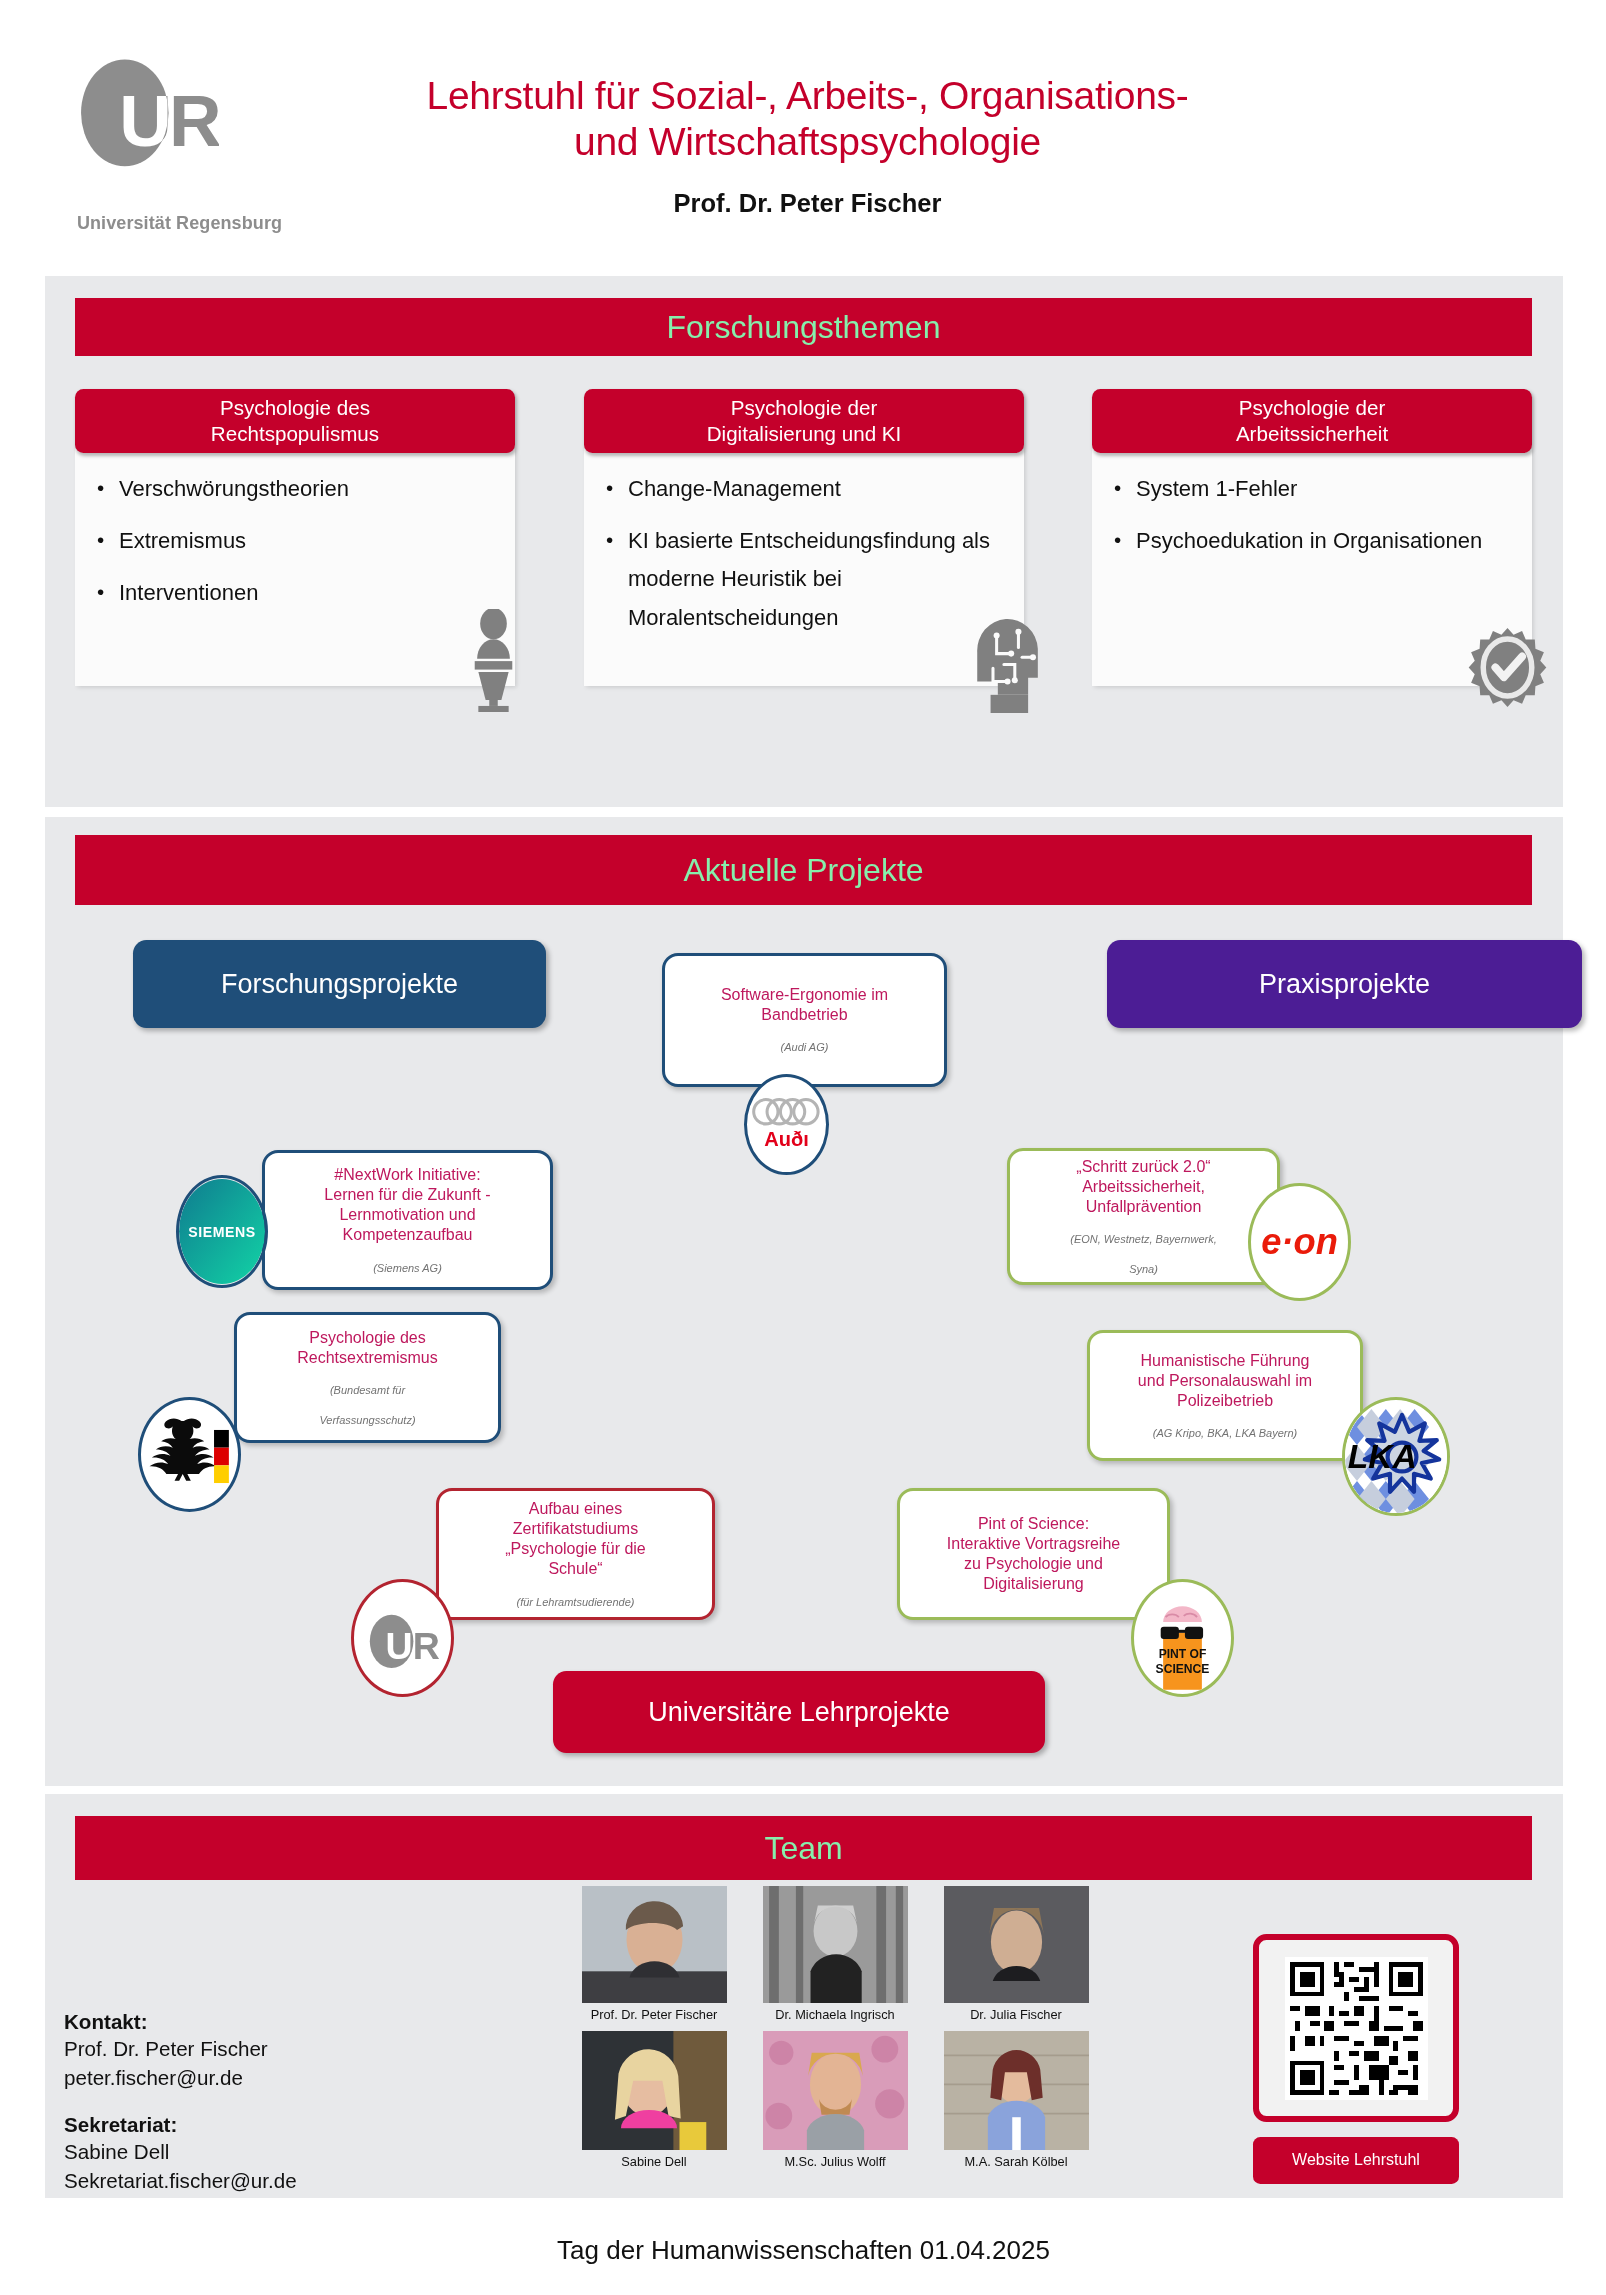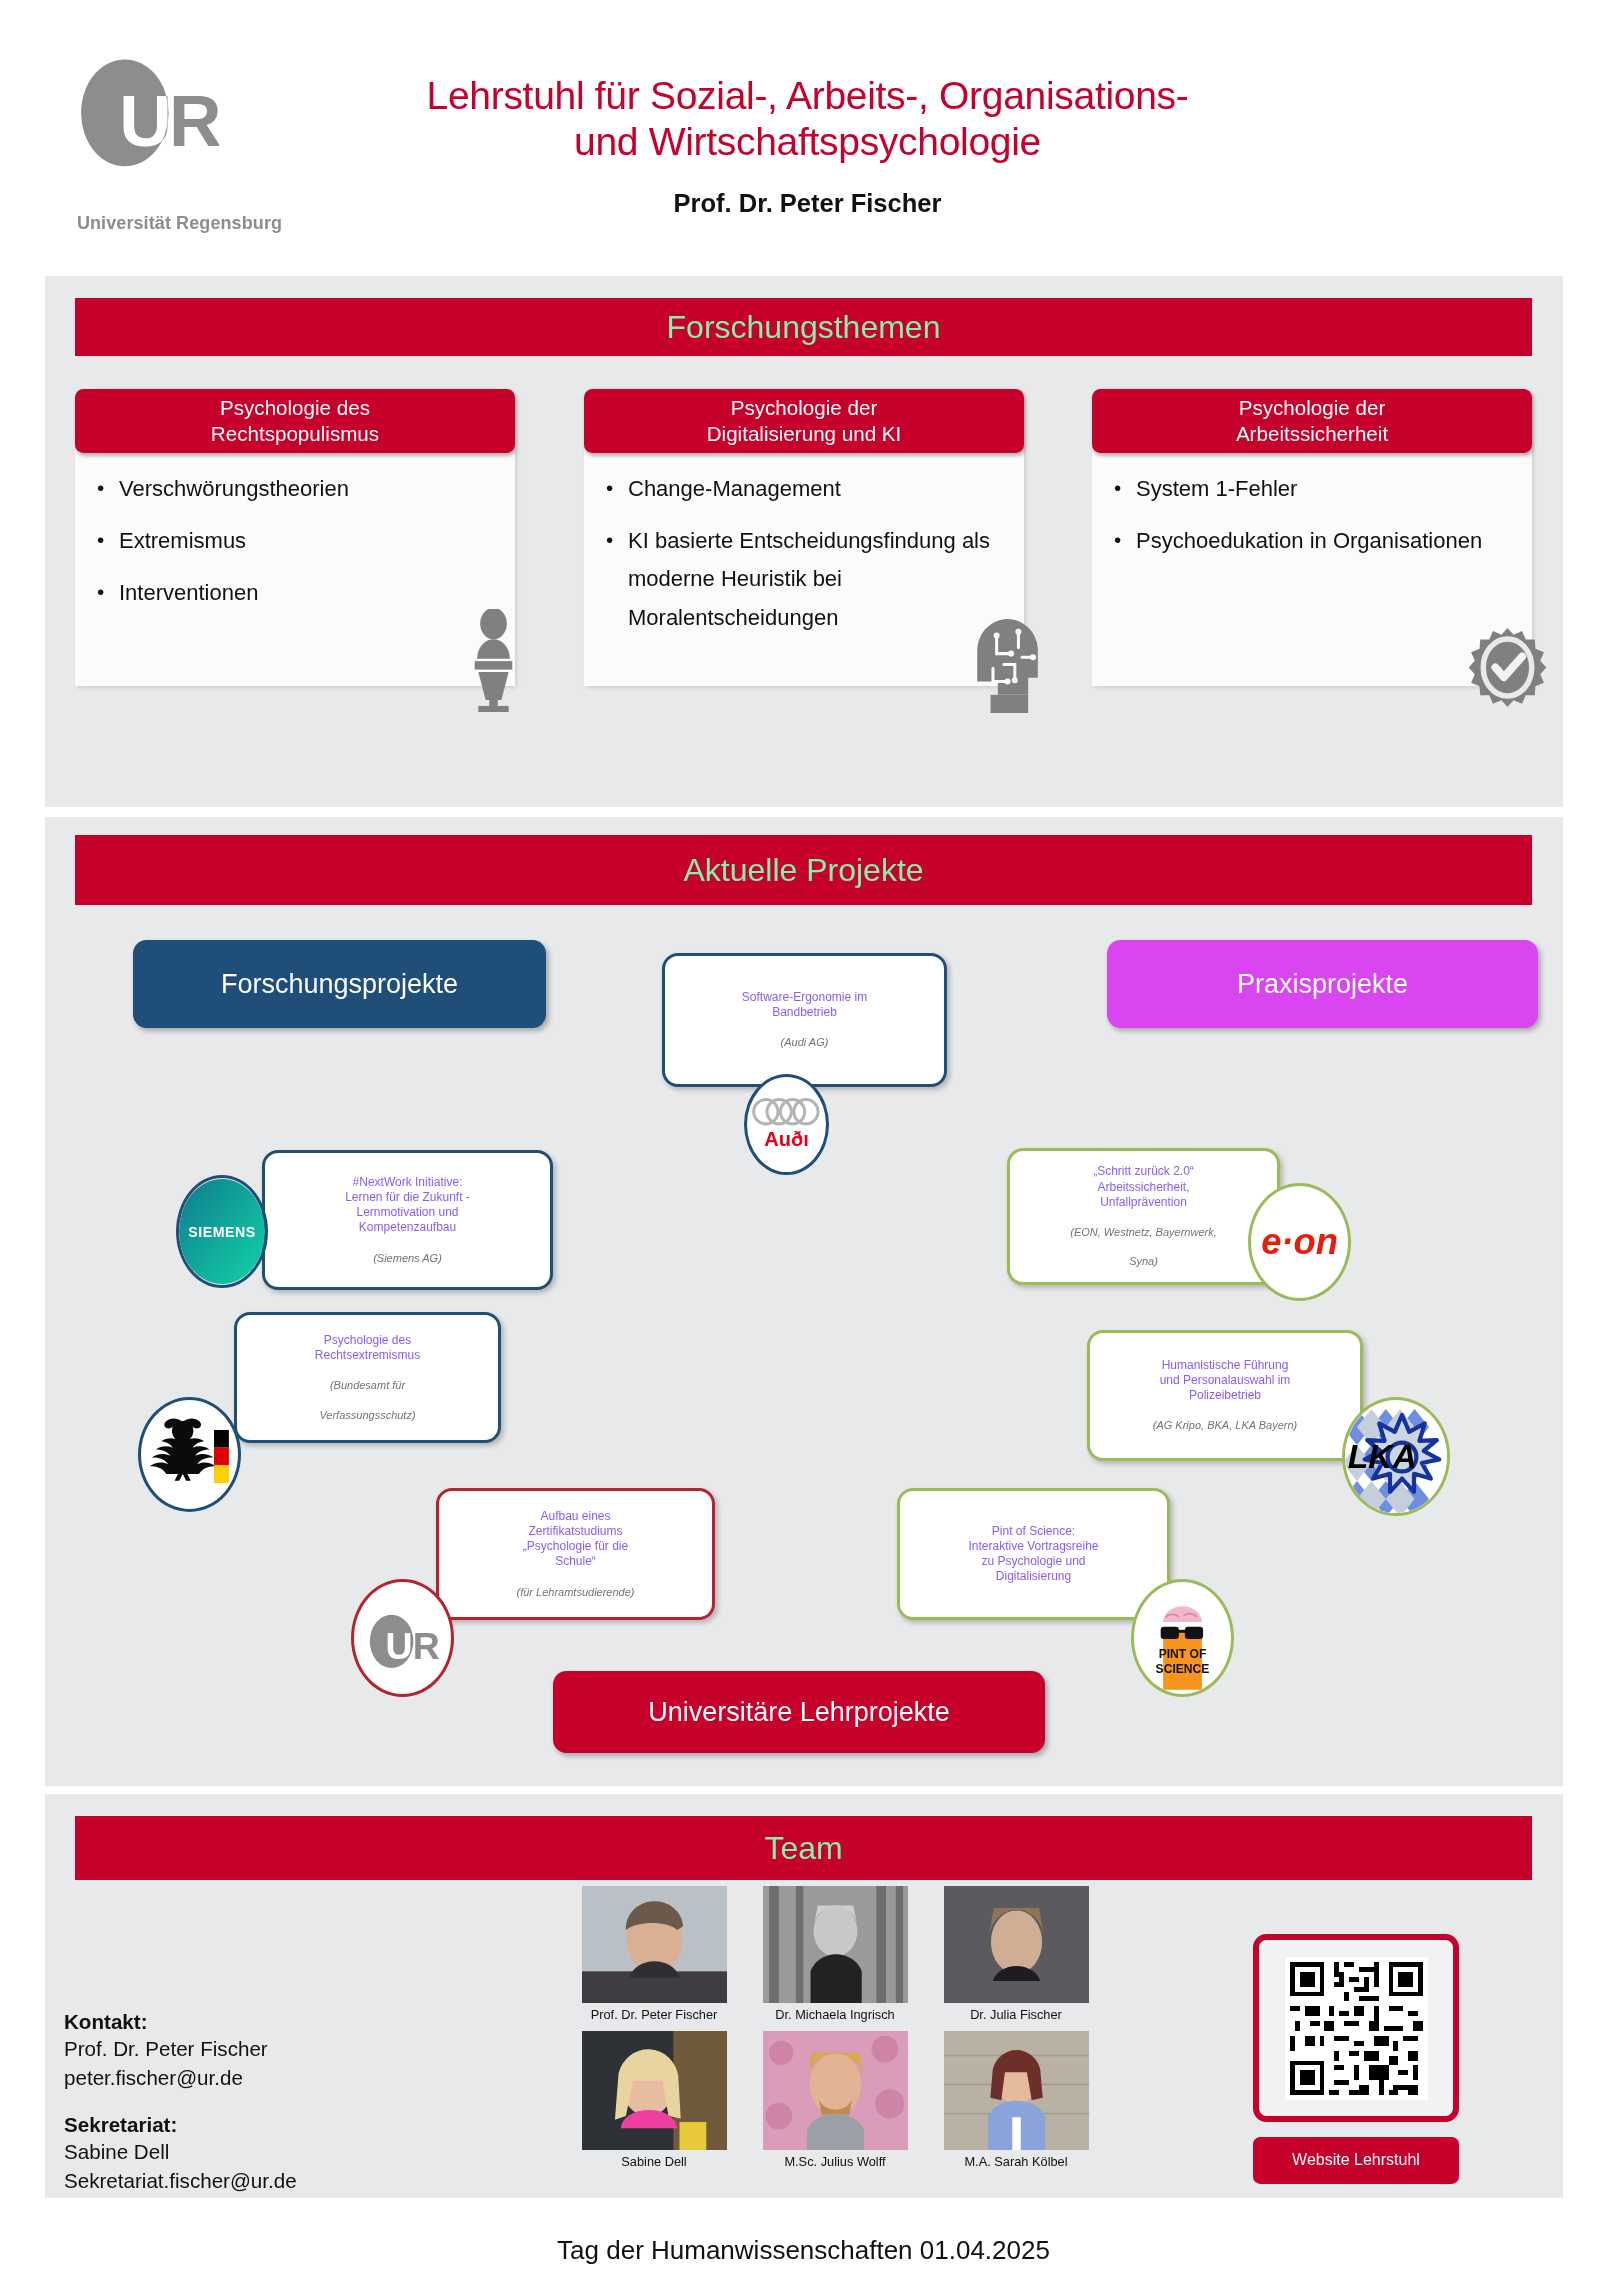--- a/index.html
+++ b/index.html
@@ -65,30 +65,30 @@
   
   #sec-projects { left:45px; top:817px; width:1518px; height:969px; }
   #band-projects { left:75px; top:835px; width:1457px; height:70px; }
 
   .cat-pill {
     position:absolute; border-radius:13.4px; color:#fff;
     display:flex; align-items:center; justify-content:center;
     font-size:27px; box-shadow:2.4px 3px 4.9px rgba(0,0,0,.28);
   }
   #pill-forschung { left:87px; top:940px; width:413px; height:88px; background:#1f4e79;margin-left:46px; }
-  #pill-praxis    { left:1107px; top:940px; width:431px; height:88px; background:#d946ef; }
+  #pill-praxis    { left:1107px; top:940px; width:475px; height:88px; background:#4c1d95; }
   #pill-lehr      { left:553px;  top:1671px; width:492px; height:82px; background:#c4002b; }
 
   .proj {
     position:absolute; background:#fff; border-radius:16px;
     display:flex; flex-direction:column; align-items:center; justify-content:center;
     text-align:center; padding:11px 13.4px; z-index:3;
     box-shadow:2.4px 3px 4.9px rgba(0,0,0,.22);
   }
-  .proj .t { font-size:12px; line-height:1.26; color:#8b5cf6; }
+  .proj .t { font-size:16px; line-height:1.26; color:#be185d; }
   .proj .p { font-size:11px; line-height:1.22; font-style:italic; color:#737373; margin-top:16px;}
   .proj.blue  { border:3.6px solid #1f4e79; }
   .proj.green { border:3.6px solid #9bbb59; }
   .proj.red   { border:3.6px solid #b32430; }
 
   .logo-badge {
     position:absolute; border-radius:50%; background:#fff;
     display:flex; align-items:center; justify-content:center;
     overflow:hidden; z-index:6;
   }

